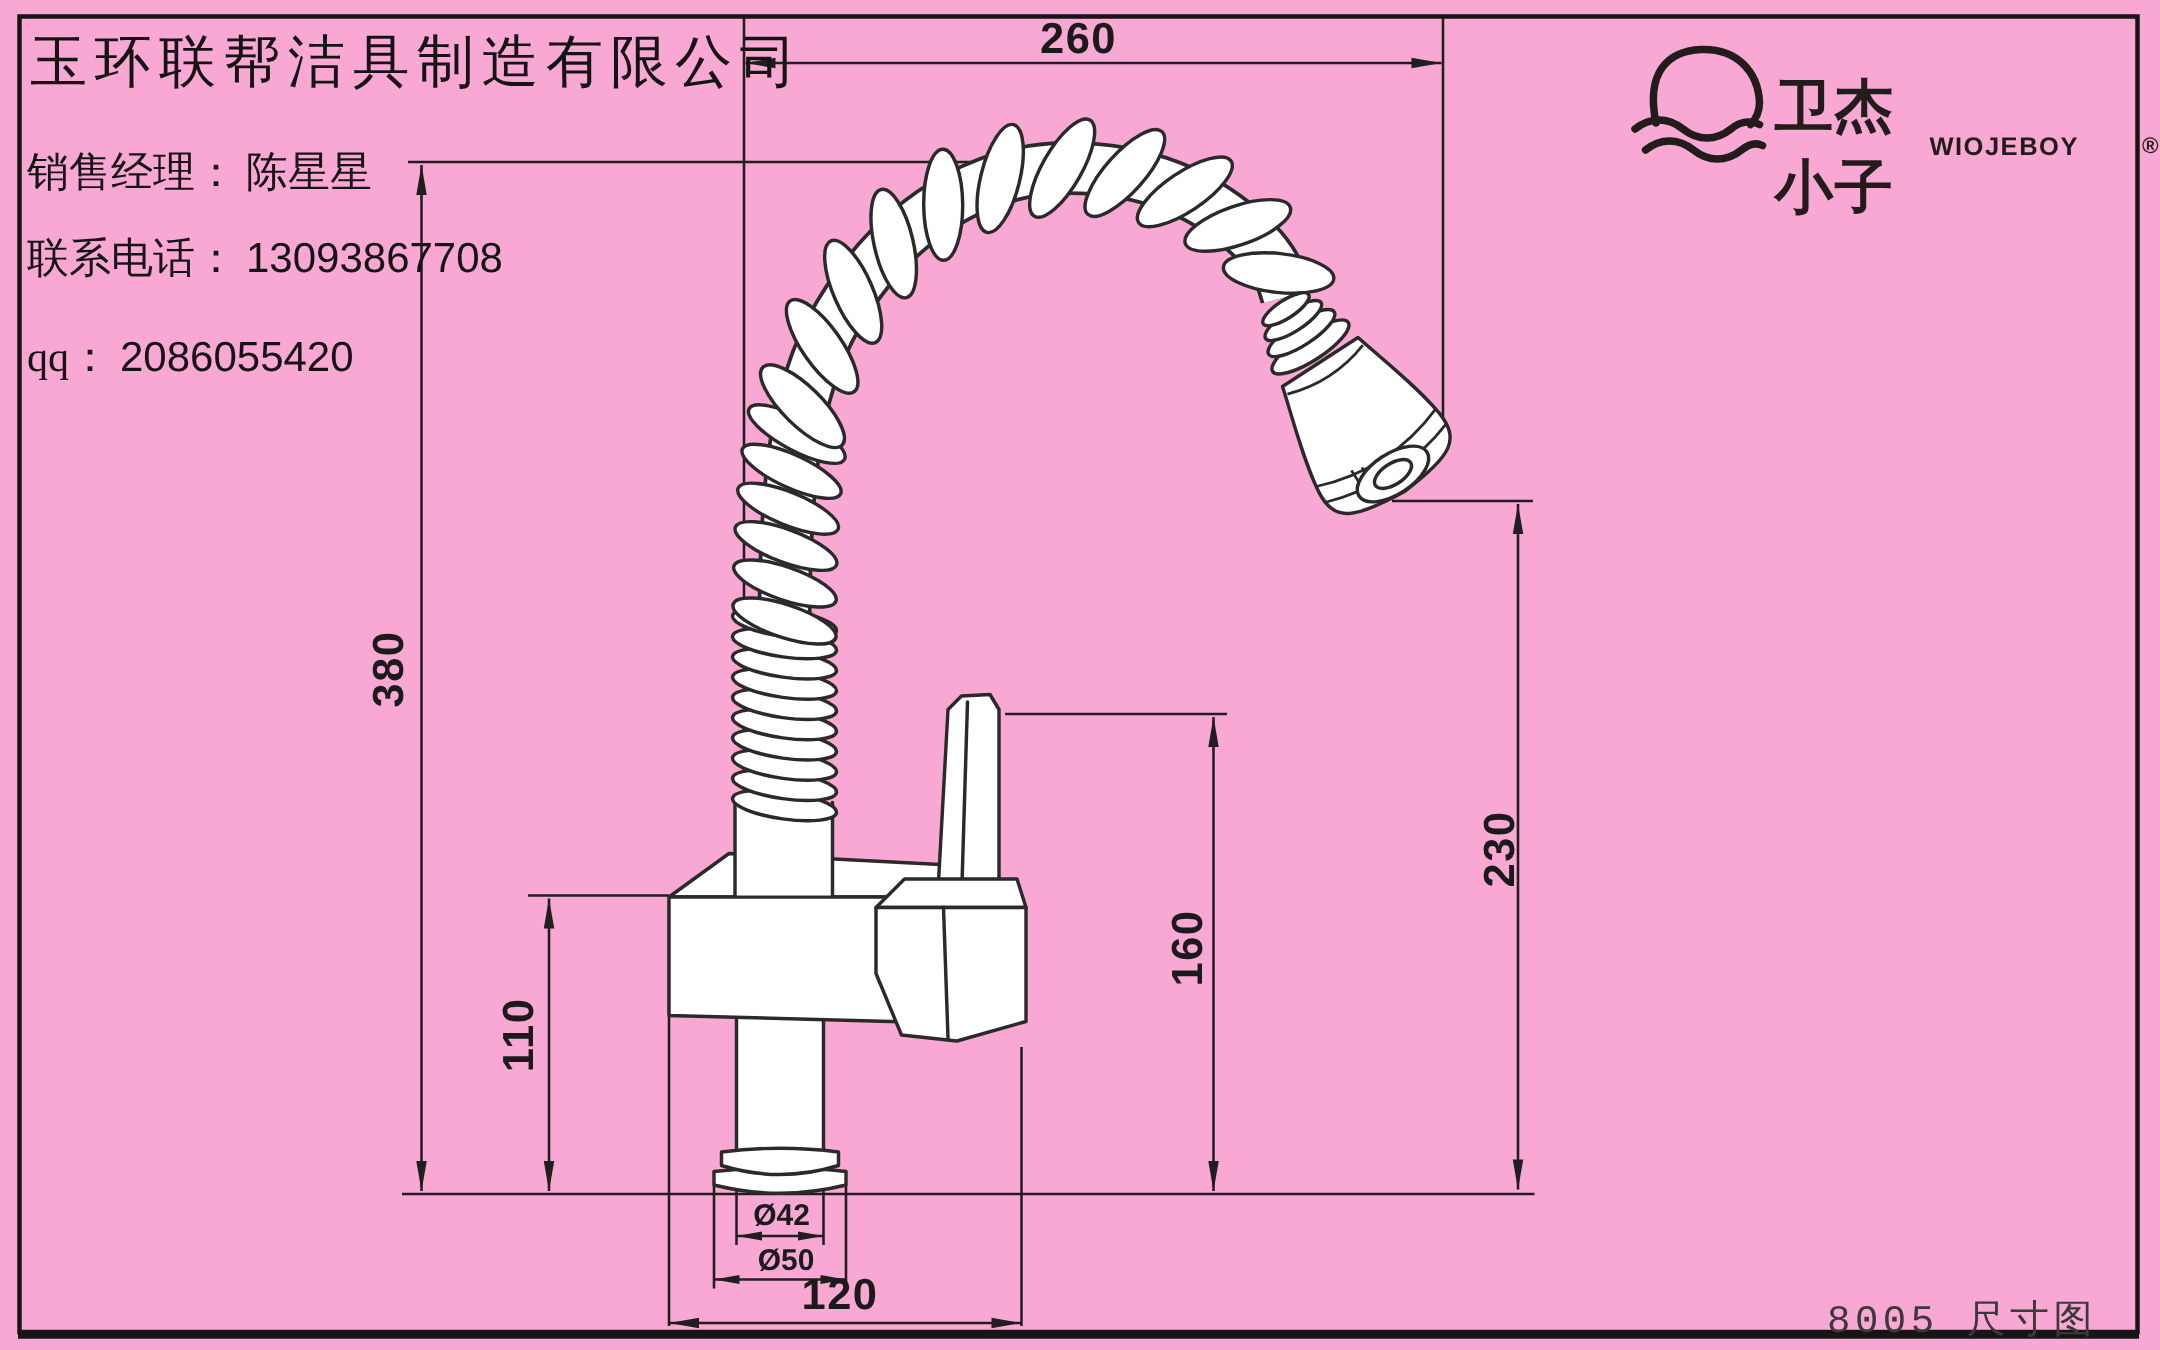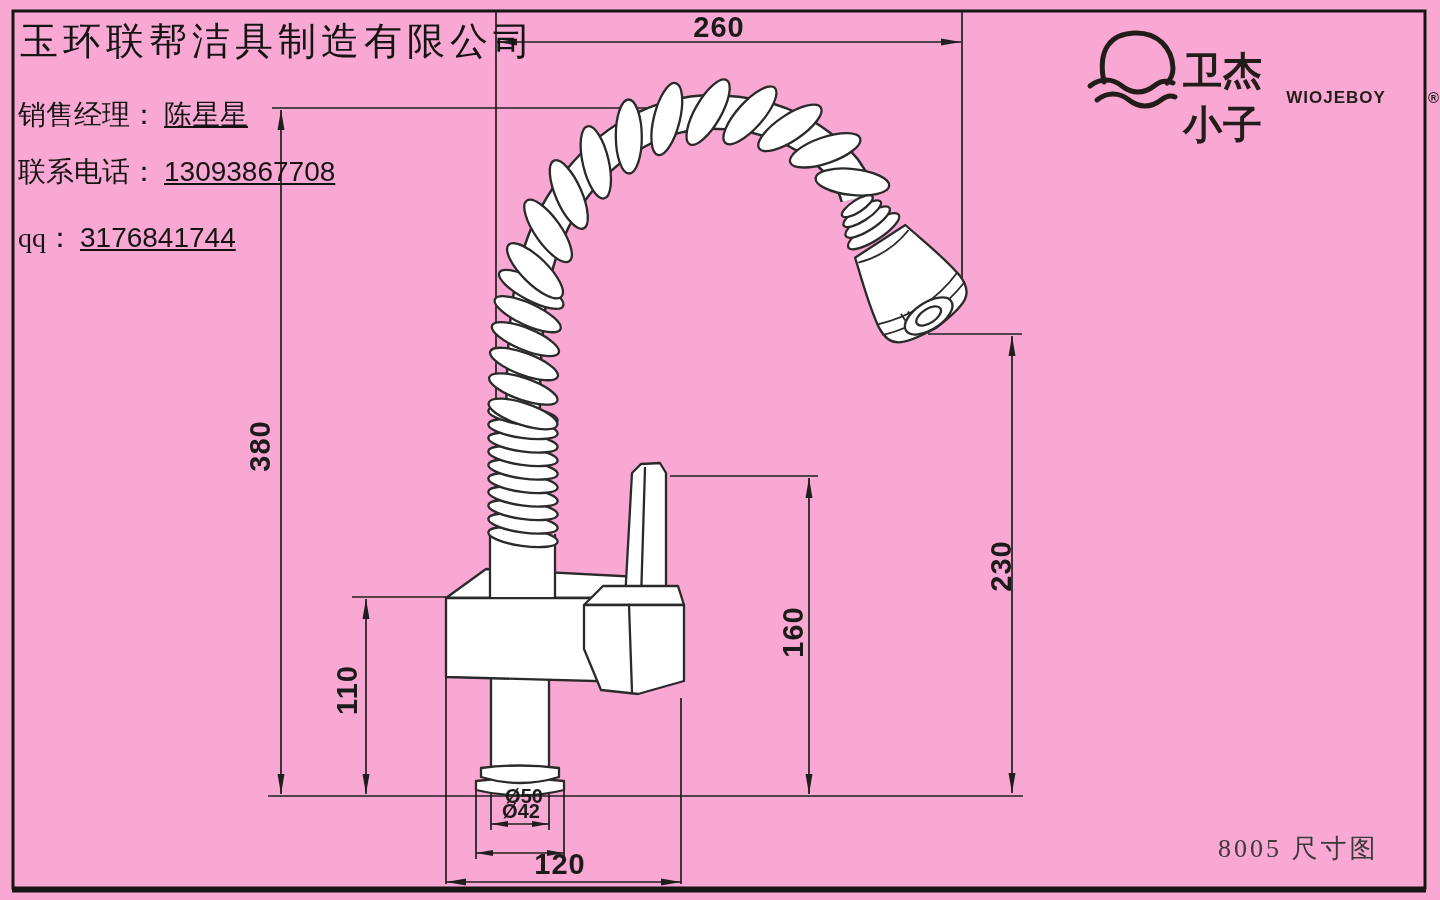--- a/index.html
+++ b/index.html
@@ -17,36 +17,36 @@
   .thin  { stroke:#2a2a2a; stroke-width:1.8; fill:none; }
   .coil  { fill:#ffffff; stroke:#2a2a2a; stroke-width:2.3; }
   .frame { fill:none; stroke:#161616; stroke-width:3; }
   .logoStroke { fill:none; stroke:#221d1a; stroke-width:5; stroke-linecap:round; }
 
   
   .txt { position:absolute; white-space:nowrap; }
   .company-name { left:20px; top:16px; font-family:"Liberation Serif", serif;
     font-size:38px; letter-spacing:5px; color:#141414; }
   .contact { left:18px; font-family:"Liberation Serif", serif; font-size:28px; color:#141414; }
-  .contact .val { font-family:"Liberation Sans", sans-serif; margin-left:6px;text-decoration:underline; }
+  .contact .val { font-family:"Liberation Sans", sans-serif; margin-left:6px; }
   .contact .val.serif { font-family:"Liberation Serif", serif; }
 
   .dim-label { position:absolute; transform:translate(-50%,-50%);
     font:700 29px "Liberation Sans", sans-serif; color:#1b1b1b; letter-spacing:1px; }
   .dim-label.vert { transform:translate(-50%,-50%) rotate(-90deg); }
   .dim-label.small { font-size:20px; letter-spacing:0; }
 
   .brand { position:absolute; left:1183px; top:44px; display:flex; align-items:center; color:#221d1a; }
   .brand-cn { font-size:39px; font-weight:800; letter-spacing:1px; font-family:"Liberation Sans",sans-serif; }
   .brand-en { display:flex; flex-direction:row; margin-left:6px; line-height:0.82;
     font-family:"Liberation Sans",sans-serif; font-weight:800; font-size:17px; letter-spacing:1px; }
   .brand-en .row2 { display:flex; align-items:center;gap:38px; }
   .brand-reg { font-size:15px; font-weight:700; margin-left:4px; }
 
-  .footer-label { left:1218px; top:831px; font-family:Liberation Serif, serif;
+  .footer-label { left:1218px; top:862px; font-family:Liberation Mono, monospace;
     font-size:26px; letter-spacing:3px; color:#3a3a3a; }
 </style>
 </head>
 <body>
 
 <div class="canvas">
 
   <svg class="drawing" viewBox="0 0 1440 900">
 
     <rect class="frame" x="13" y="11" width="1412" height="877"></rect>
@@ -201,37 +201,37 @@
 
   <div class="txt company-name">玉环联帮洁具制造有限公司</div>
 
   <div class="txt contact" style="top:96px">
     <span>销售经理：</span><span class="val serif">陈星星</span>
   </div>
   <div class="txt contact" style="top:153px">
     <span>联系电话：</span><span class="val">13093867708</span>
   </div>
   <div class="txt contact" style="top:219px">
-    <span>qq：</span><span class="val">3176841744</span>
+    <span>qq：</span><span class="val">2086055420</span>
   </div>
 
   <div class="brand">
     <span class="brand-cn">卫杰小子</span>
     <span class="brand-en">
       <span>WIOJE</span>
       <span class="row2">
         <span>BOY</span>
         <span class="brand-reg">®</span>
       </span>
     </span>
   </div>
 
   <div class="dim-label" style="left:719px; top:27px">260</div>
   <div class="dim-label vert" style="left:260px; top:446px">380</div>
   <div class="dim-label vert" style="left:347px; top:690px">110</div>
   <div class="dim-label vert" style="left:793px; top:632px">160</div>
   <div class="dim-label vert" style="left:1001px; top:566px">230</div>
   <div class="dim-label small" style="left:521px; top:811px">Ø42</div>
-  <div class="dim-label small" style="left:524px; top:796px">Ø50</div>
+  <div class="dim-label small" style="left:524px; top:841px">Ø50</div>
   <div class="dim-label" style="left:560px; top:864px">120</div>
 
   <div class="txt footer-label">8005 尺寸图</div>
 </div>
 
 </body></html>

